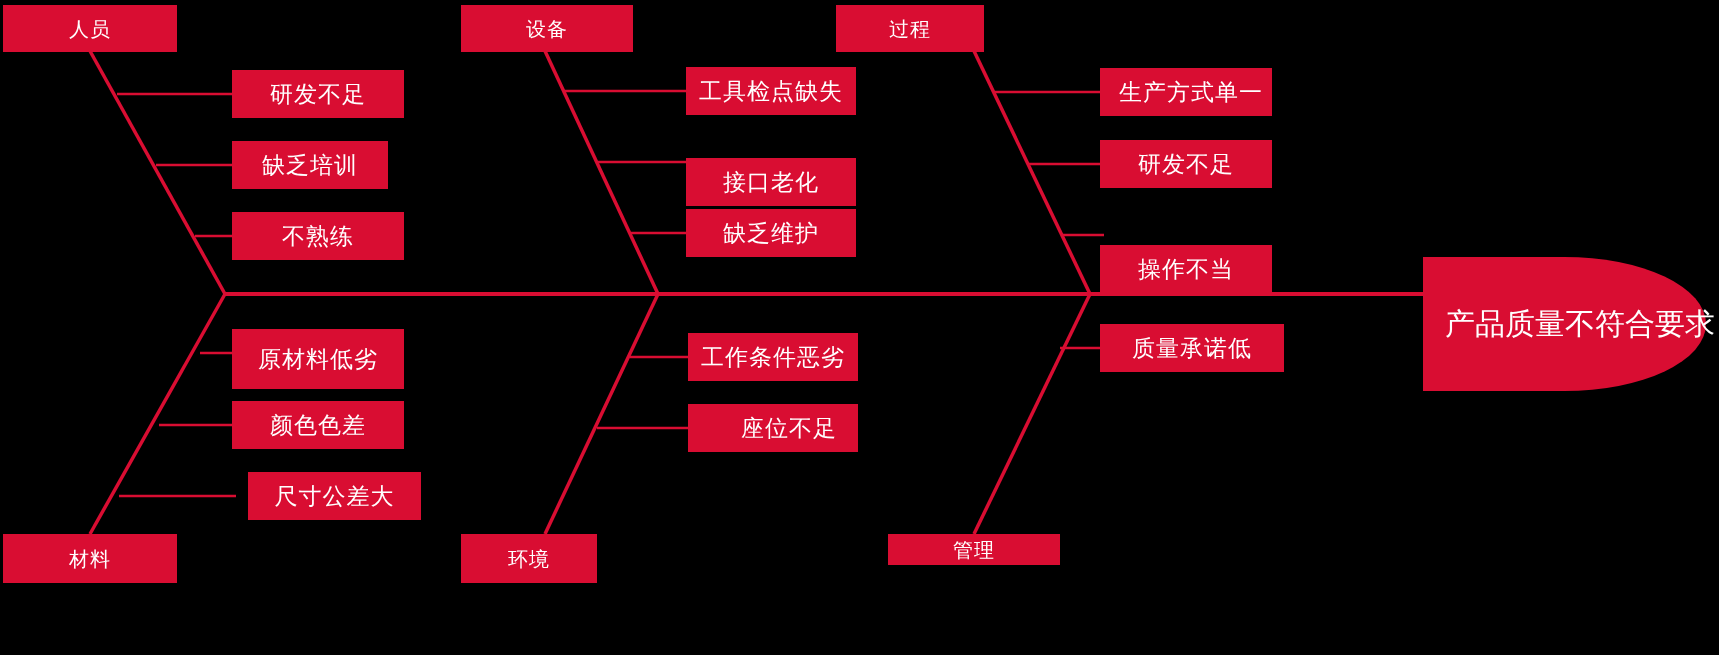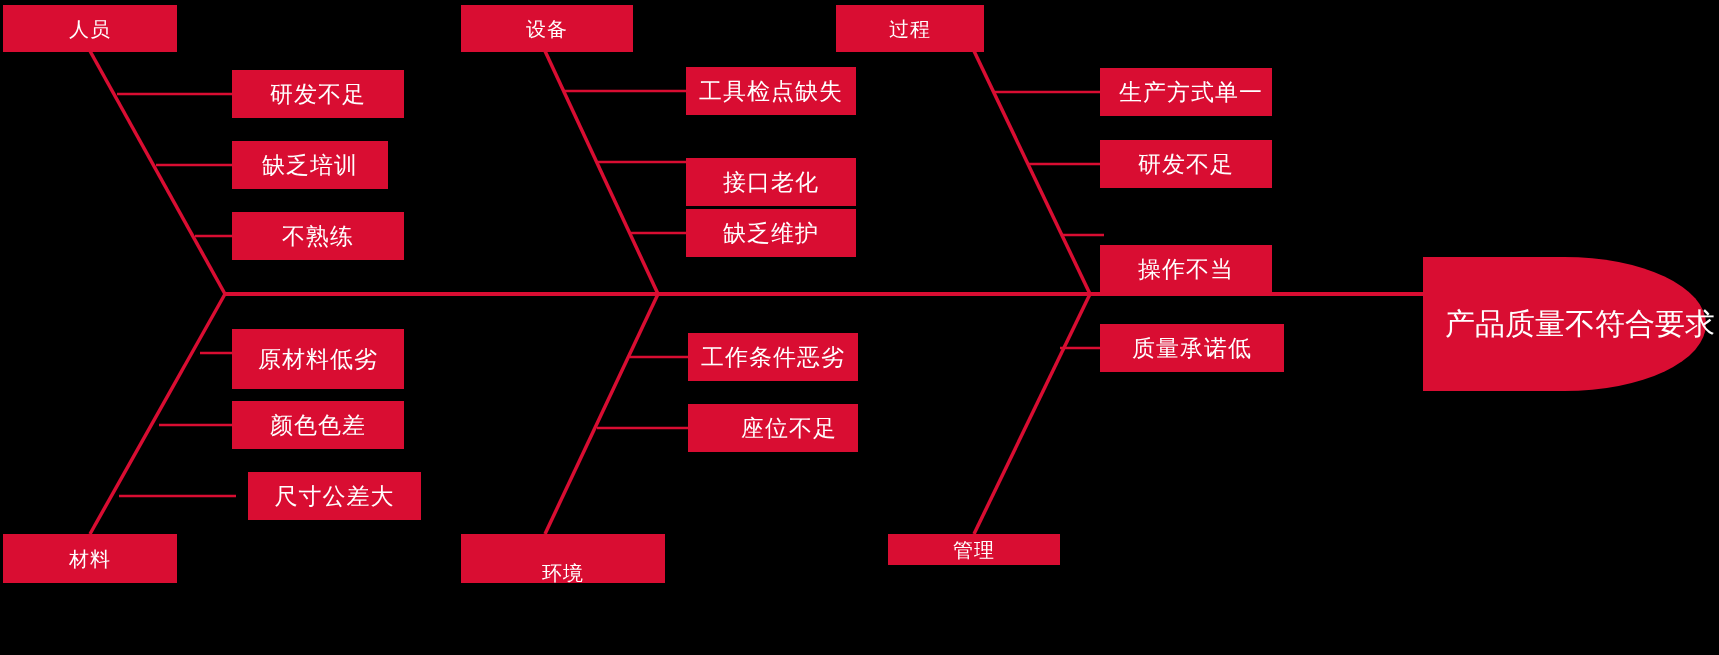--- a/index.html
+++ b/index.html
@@ -102,21 +102,21 @@
   <div class="node-box cat-box" style="left:461px; top:5px; width:172px; height:47px;">
     <span>设备</span>
   </div>
   <div class="node-box cat-box" style="left:836px; top:5px; width:148px; height:47px;">
     <span>过程</span>
   </div>
 
   <div class="node-box cat-box" style="left:3px; top:534px; width:174px; height:49px;">
     <span>材料</span>
   </div>
-  <div class="node-box cat-box" style="left:461px; top:534px; width:204px; height:49px;align-items:flex-end;">
+  <div class="node-box cat-box" style="left:461px; top:534px; width:136px; height:49px;">
     <span>环境</span>
   </div>
   <div class="node-box cat-box" style="left:888px; top:534px; width:172px; height:31px;">
     <span>管理</span>
   </div>
 
   <div class="node-box" style="left:232px; top:70px; width:172px; height:48px;">
     <span>研发不足</span>
   </div>
   <div class="node-box" style="left:232px; top:141px; width:156px; height:48px;">

